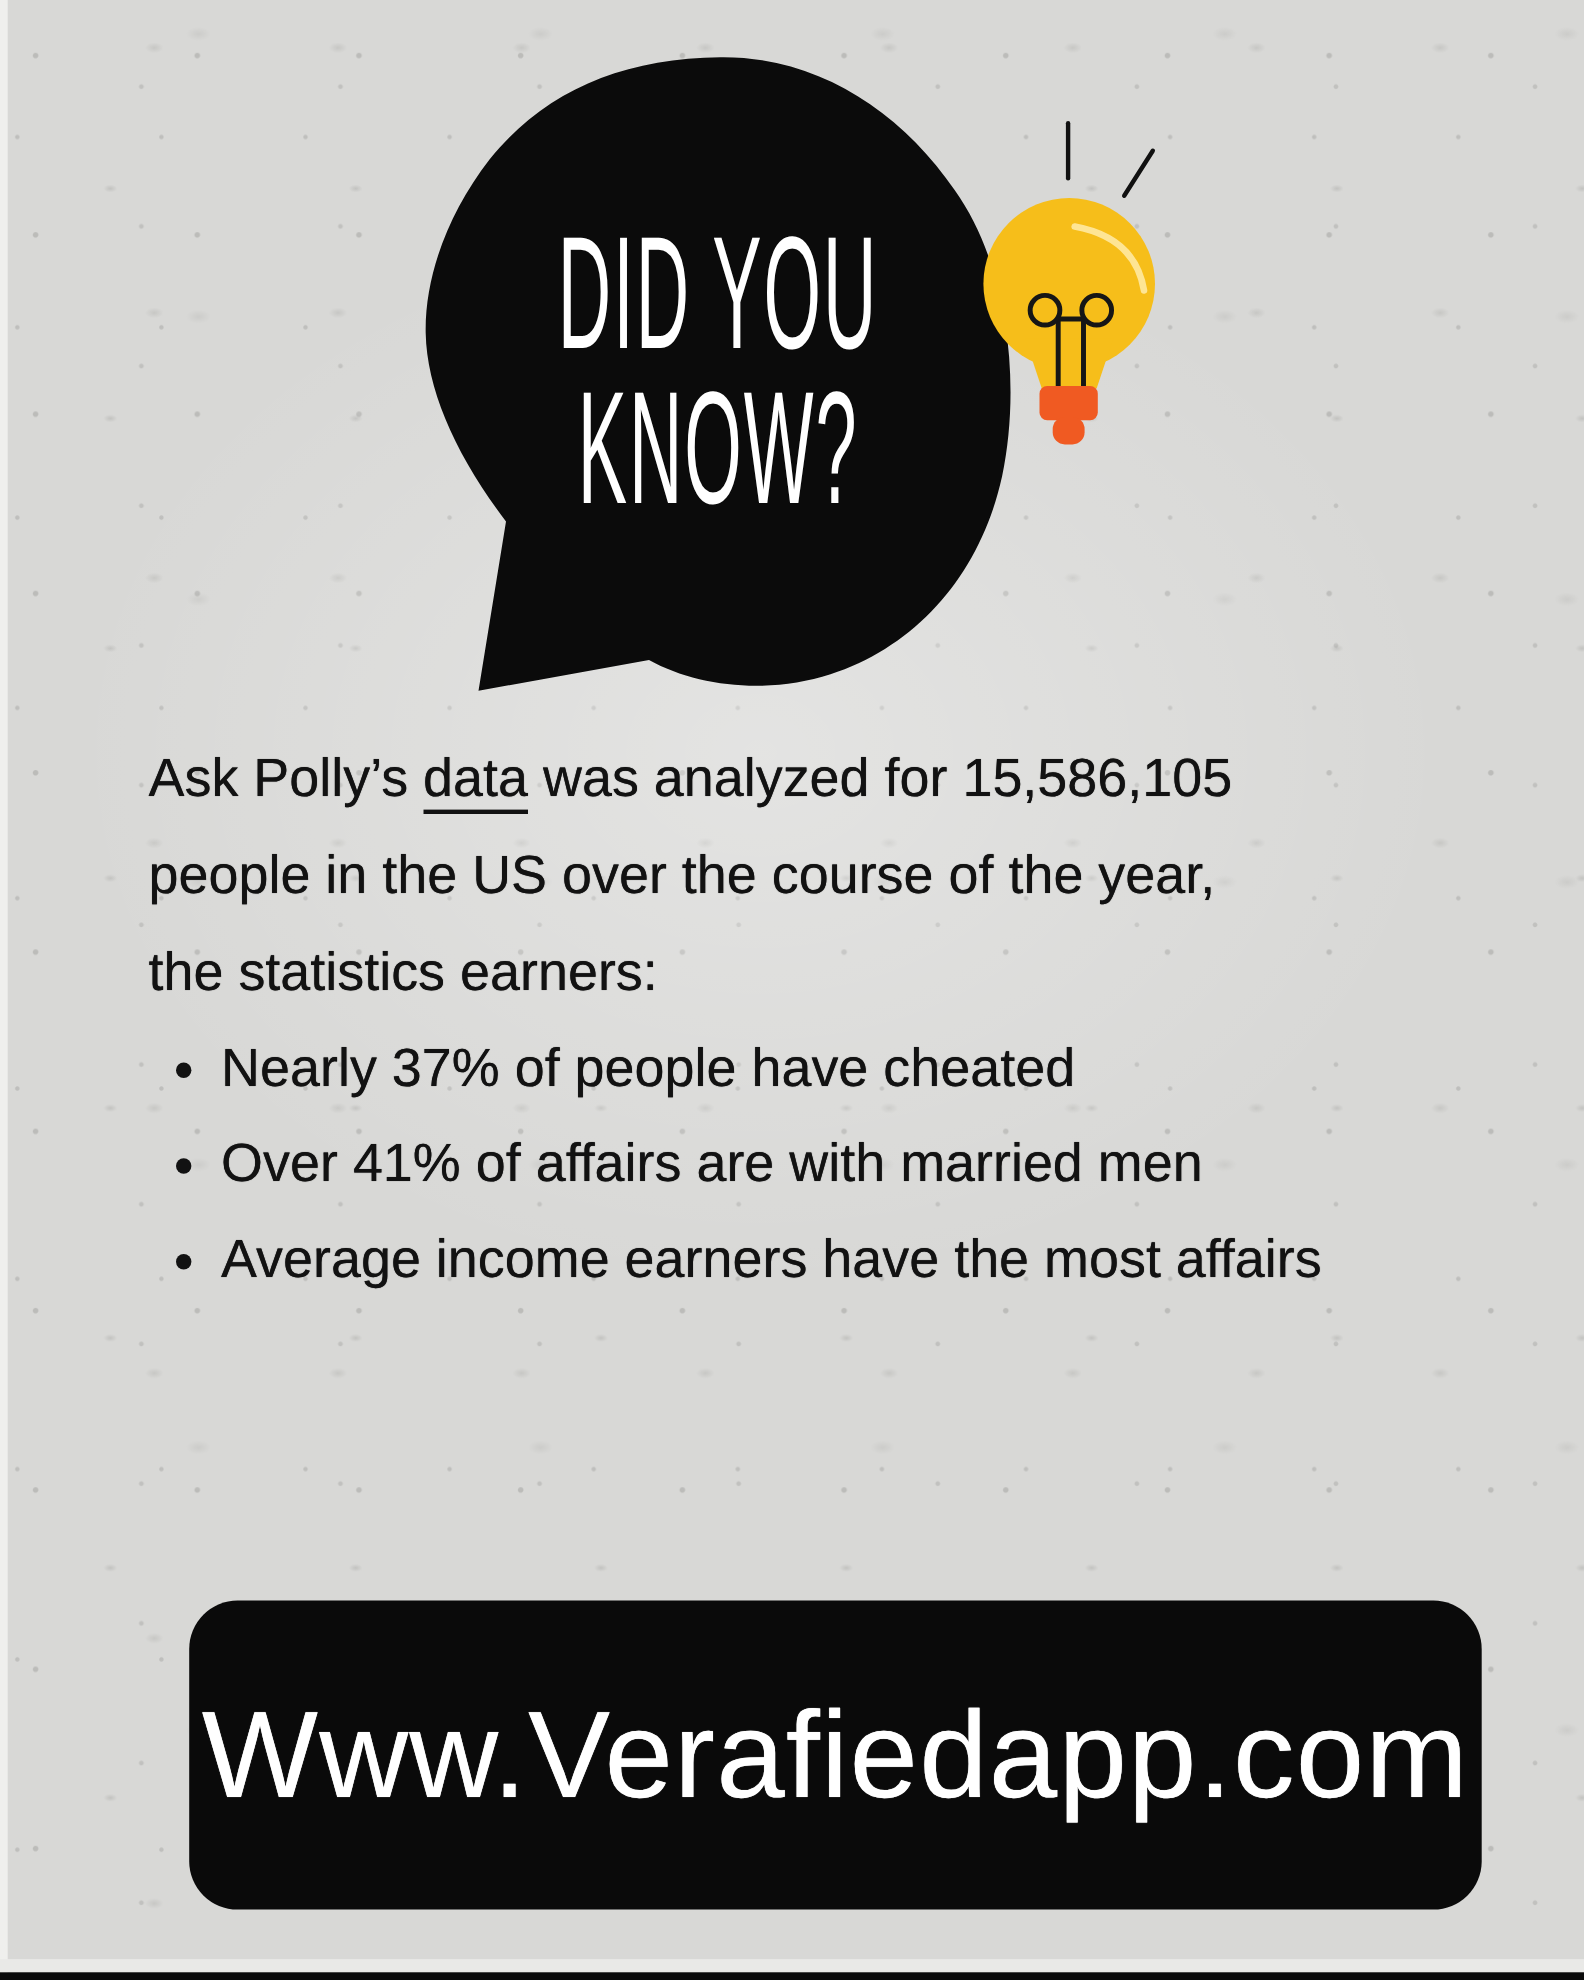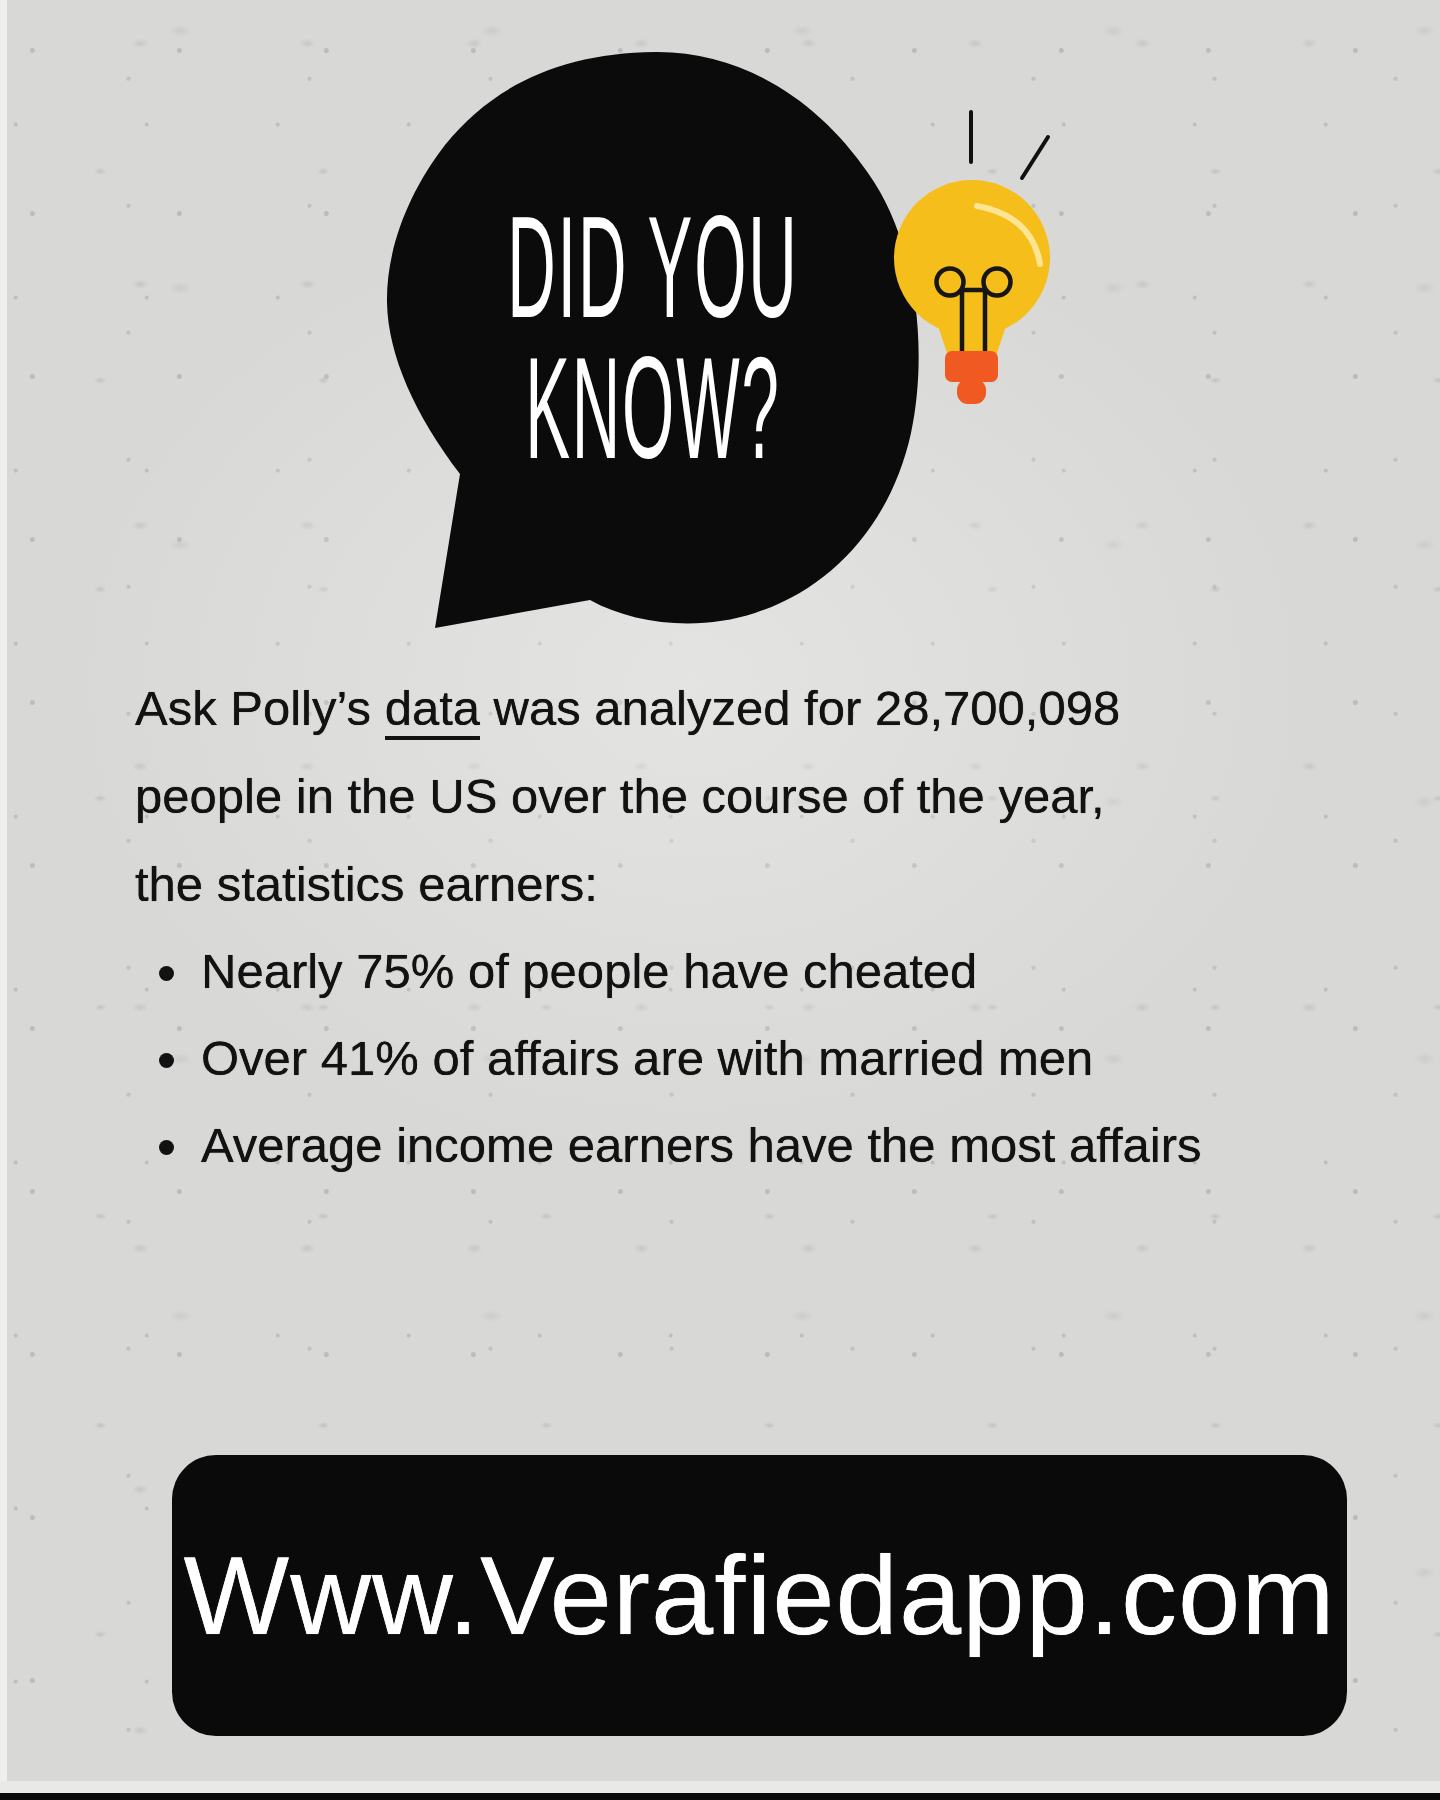--- a/index.html
+++ b/index.html
@@ -108,26 +108,26 @@
       <circle cx="70" cy="202" r="13.5"></circle>
       <circle cx="117" cy="202" r="13.5"></circle>
     </g>
 
     <rect x="65" y="271" width="53" height="31" rx="7" fill="#f05a22"></rect>
     <rect x="77" y="299" width="29" height="25" rx="11" fill="#f05a22"></rect>
   </svg>
 
   <div class="copy">
     <div id="paragraph">
-        <div class="para-line"><span>Ask Polly’s </span><span class="u">data</span><span> was analyzed for 28,700,098</span></div>
+        <div class="para-line"><span>Ask Polly’s </span><span class="u">data</span><span> was analyzed for 15,586,105</span></div>
         <div class="para-line"><span>people in the US over the course of the year,</span></div>
         <div class="para-line"><span>the statistics earners:</span></div>
       </div>
     <ul class="bullets" id="bullets">
-        <li>Nearly 75% of people have cheated</li>
+        <li>Nearly 37% of people have cheated</li>
         <li>Over 41% of affairs are with married men</li>
         <li>Average income earners have the most affairs</li>
       </ul>
   </div>
 
   <div class="footer-banner">
     <span class="site">Www.Verafiedapp.com</span>
   </div>
 
   <div class="edge-left"></div>

